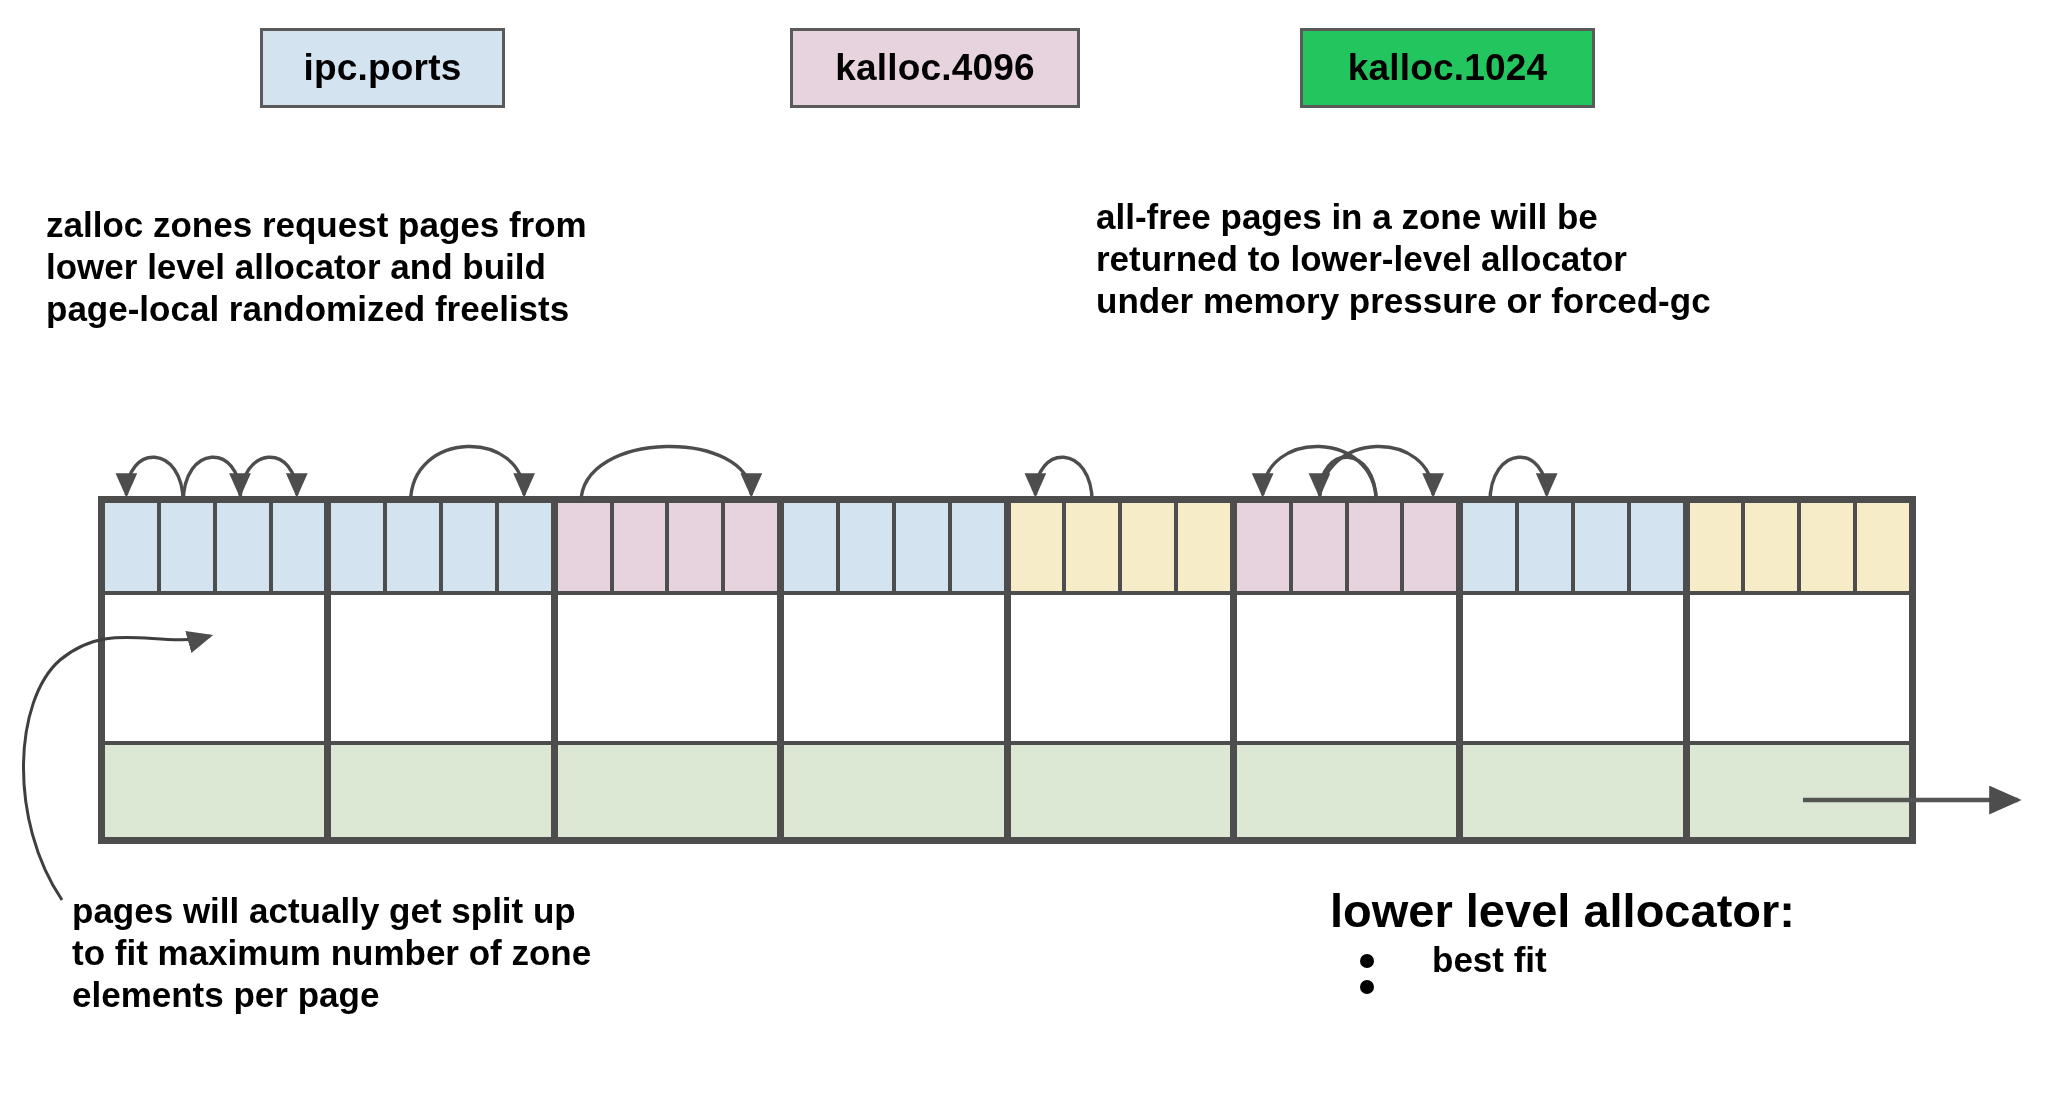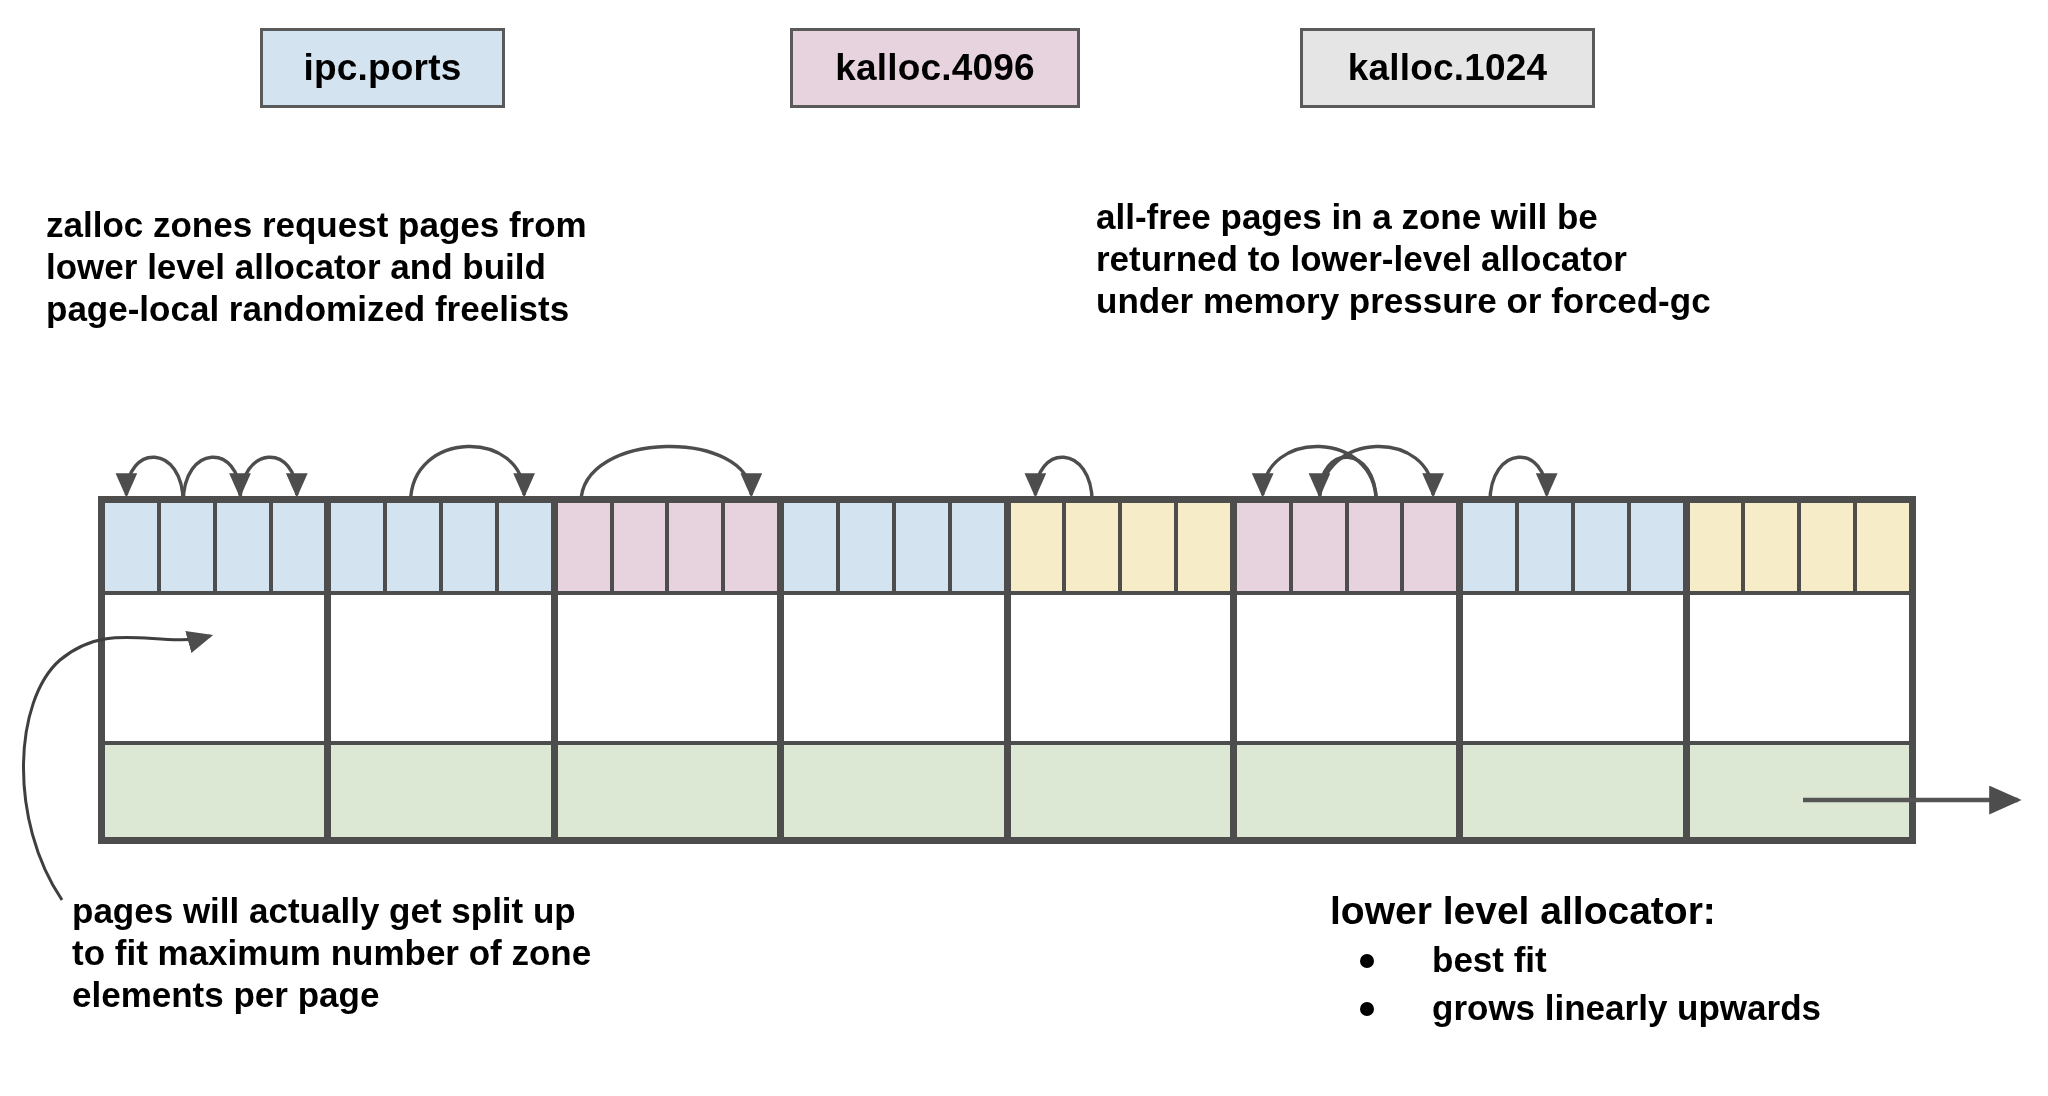--- a/index.html
+++ b/index.html
@@ -50,21 +50,21 @@
 
   
   #allocator-block {
     position: absolute;
     left: 1330px;
     top: 890px;
     width: 640px;
   }
   #allocator-block .alloc-title {
     font-weight: bold;
-    font-size: 39px;
+    font-size: 47px;
     line-height: 42px;
   }
   #allocator-block ul {
     margin: 4px 0 10px 0;
     padding: 0;
     list-style: none;
   }
   #allocator-block li {
     display: flex;
     align-items: baseline;
@@ -142,21 +142,21 @@
 </style>
 </head>
 <body>
 
 <div class="legend-chip" id="chip-ipc-ports" style="background: rgb(212, 227, 240);">
   <span>ipc.ports</span>
 </div>
 <div class="legend-chip" id="chip-kalloc-4096" style="background: rgb(230, 211, 221);">
   <span>kalloc.4096</span>
 </div>
-<div class="legend-chip" id="chip-kalloc-1024" style="background: #e5e5e5;">
+<div class="legend-chip" id="chip-kalloc-1024" style="background: #22c55e;">
   <span>kalloc.1024</span>
 </div>
 
 <div class="note" id="note-top-left">zalloc zones request pages from
 lower level allocator and build
 page-local randomized freelists</div>
 
 <div class="note" id="note-top-right">all-free pages in a zone will be
 returned to lower-level allocator
 under memory pressure or forced-gc</div>
@@ -167,21 +167,20 @@
 
 <div id="allocator-block">
   <div class="alloc-title">lower level allocator:</div>
   <ul>
     <li>
       <span class="bullet-dot"></span>
       <span>best fit</span>
     </li>
     <li>
       <span class="bullet-dot"></span>
-      <span>grows linearly upwards</span>
     </li>
   </ul>
 </div>
 
 <div id="memory-map">
     <div class="page-column">
       <div class="zone-row">
         <div class="zone-cell" style="background: rgb(212, 227, 240);"></div>
         <div class="zone-cell" style="background: rgb(212, 227, 240);"></div>
         <div class="zone-cell" style="background: rgb(212, 227, 240);"></div>

